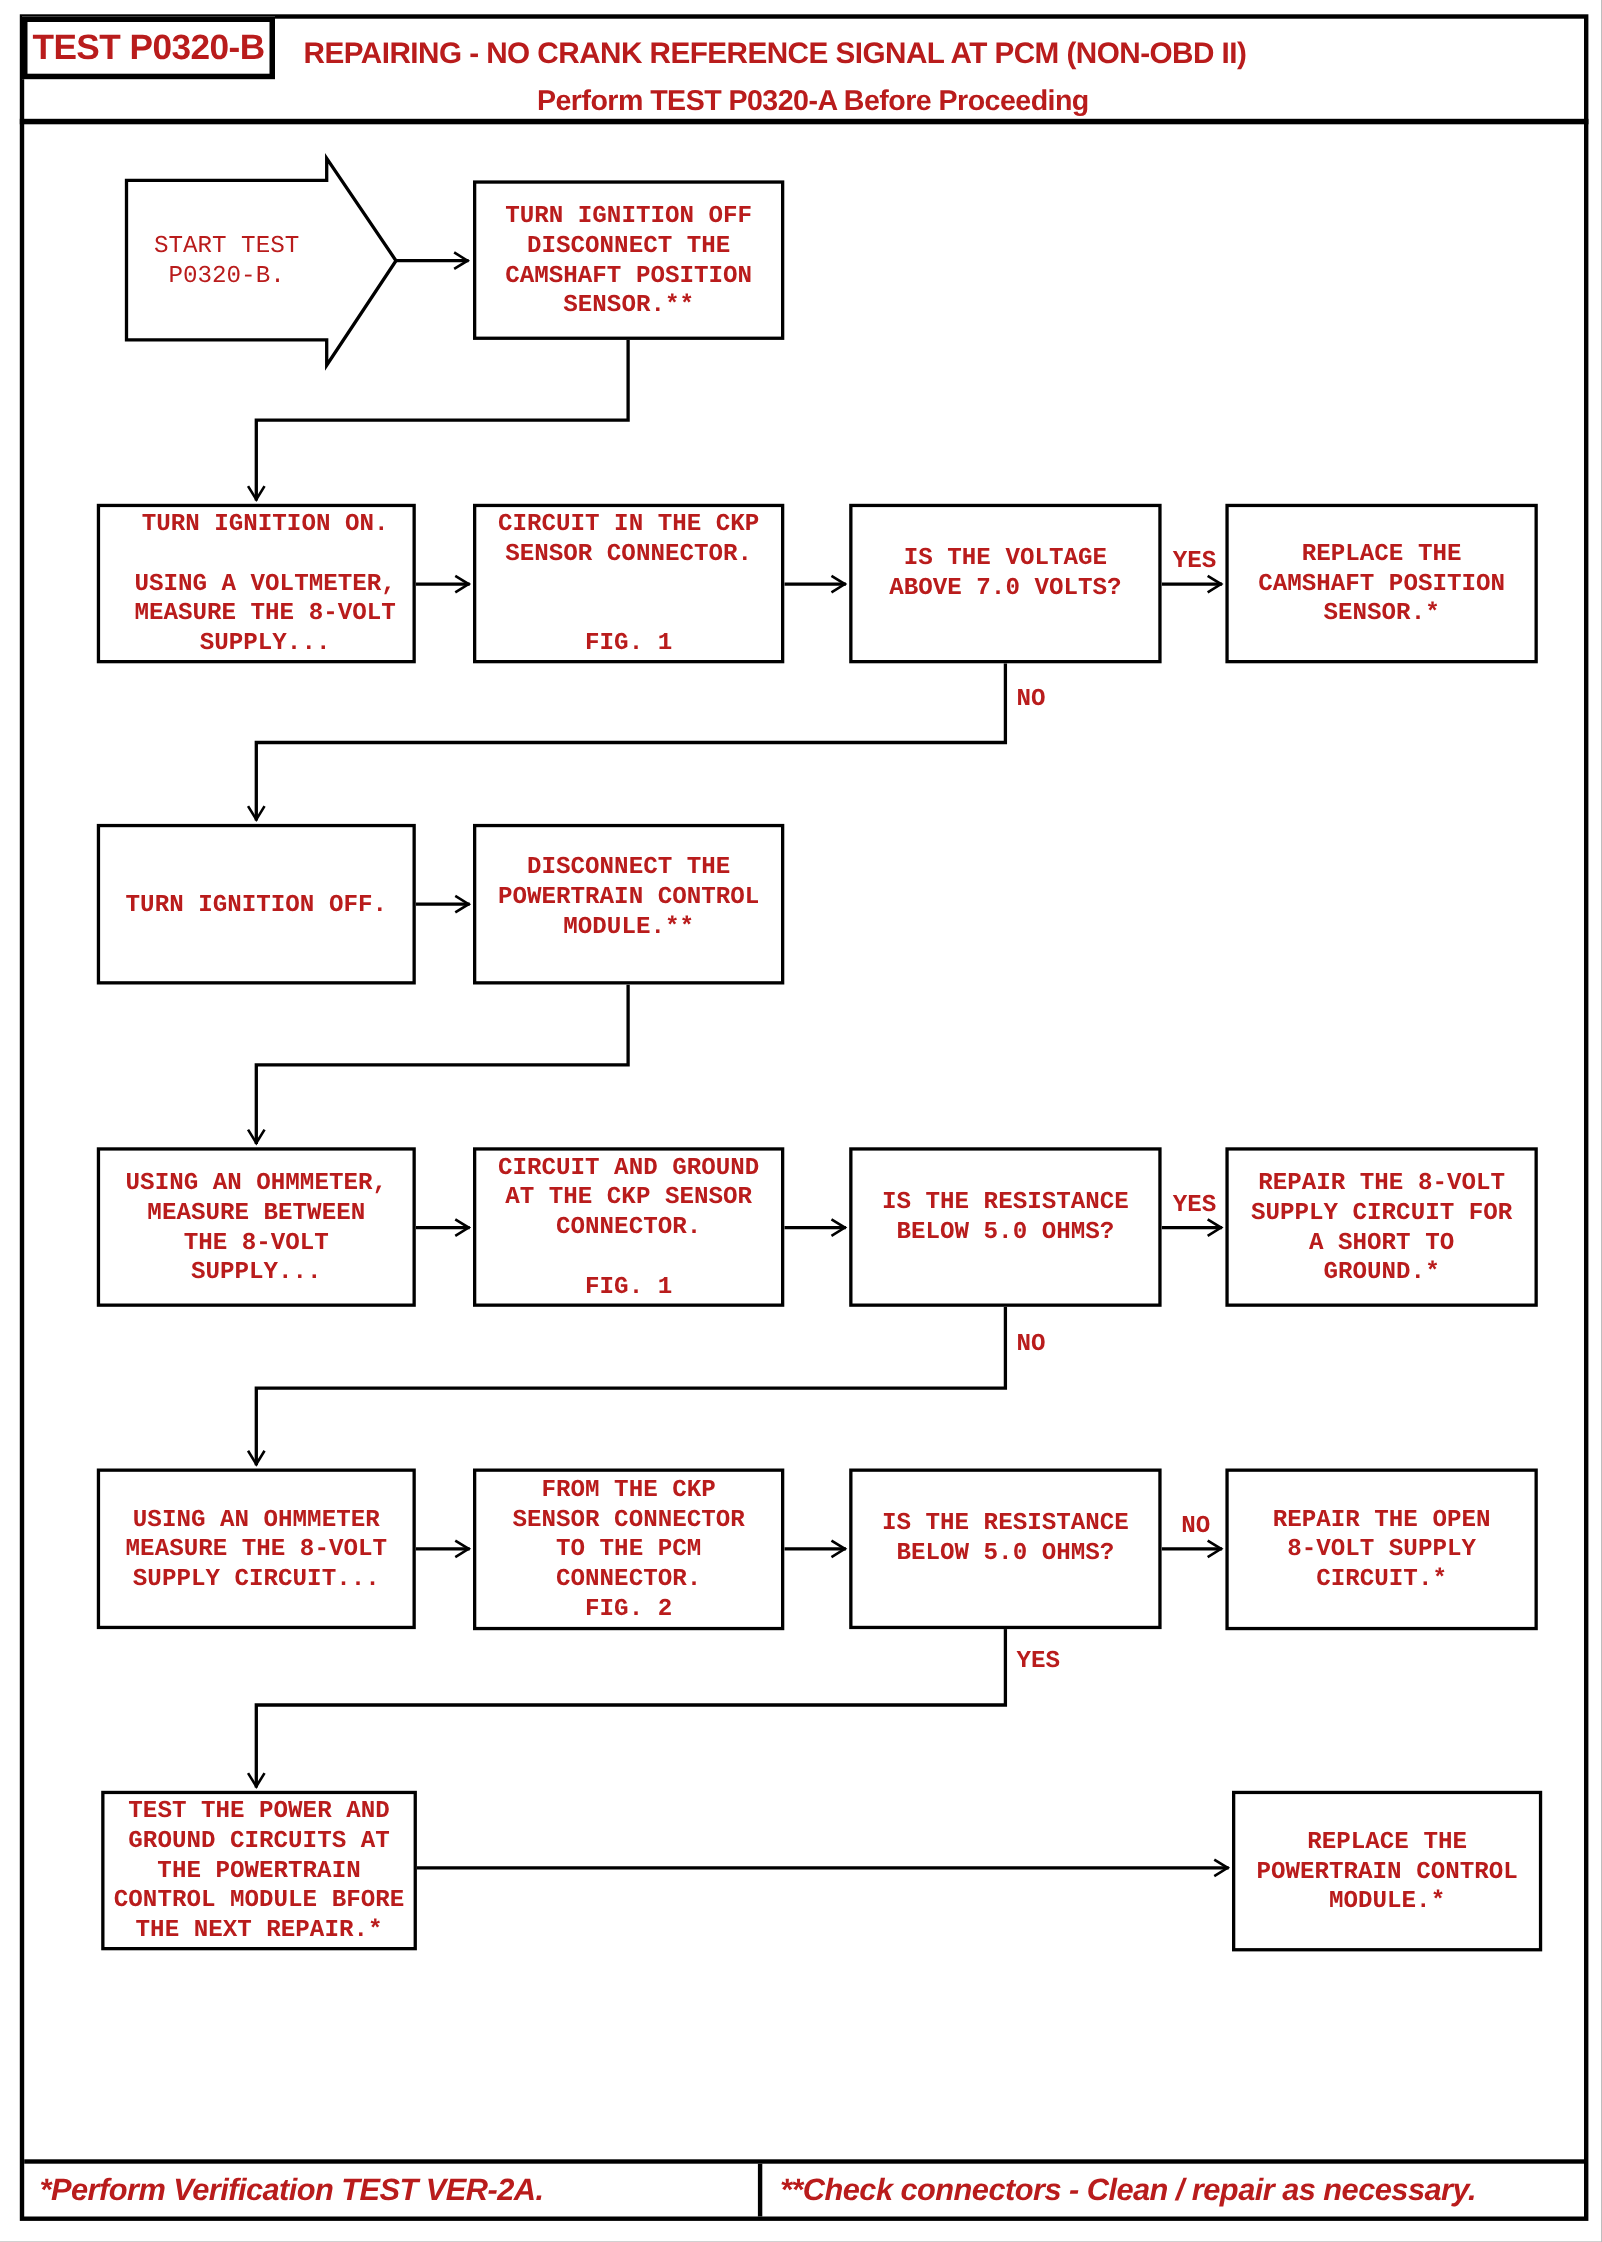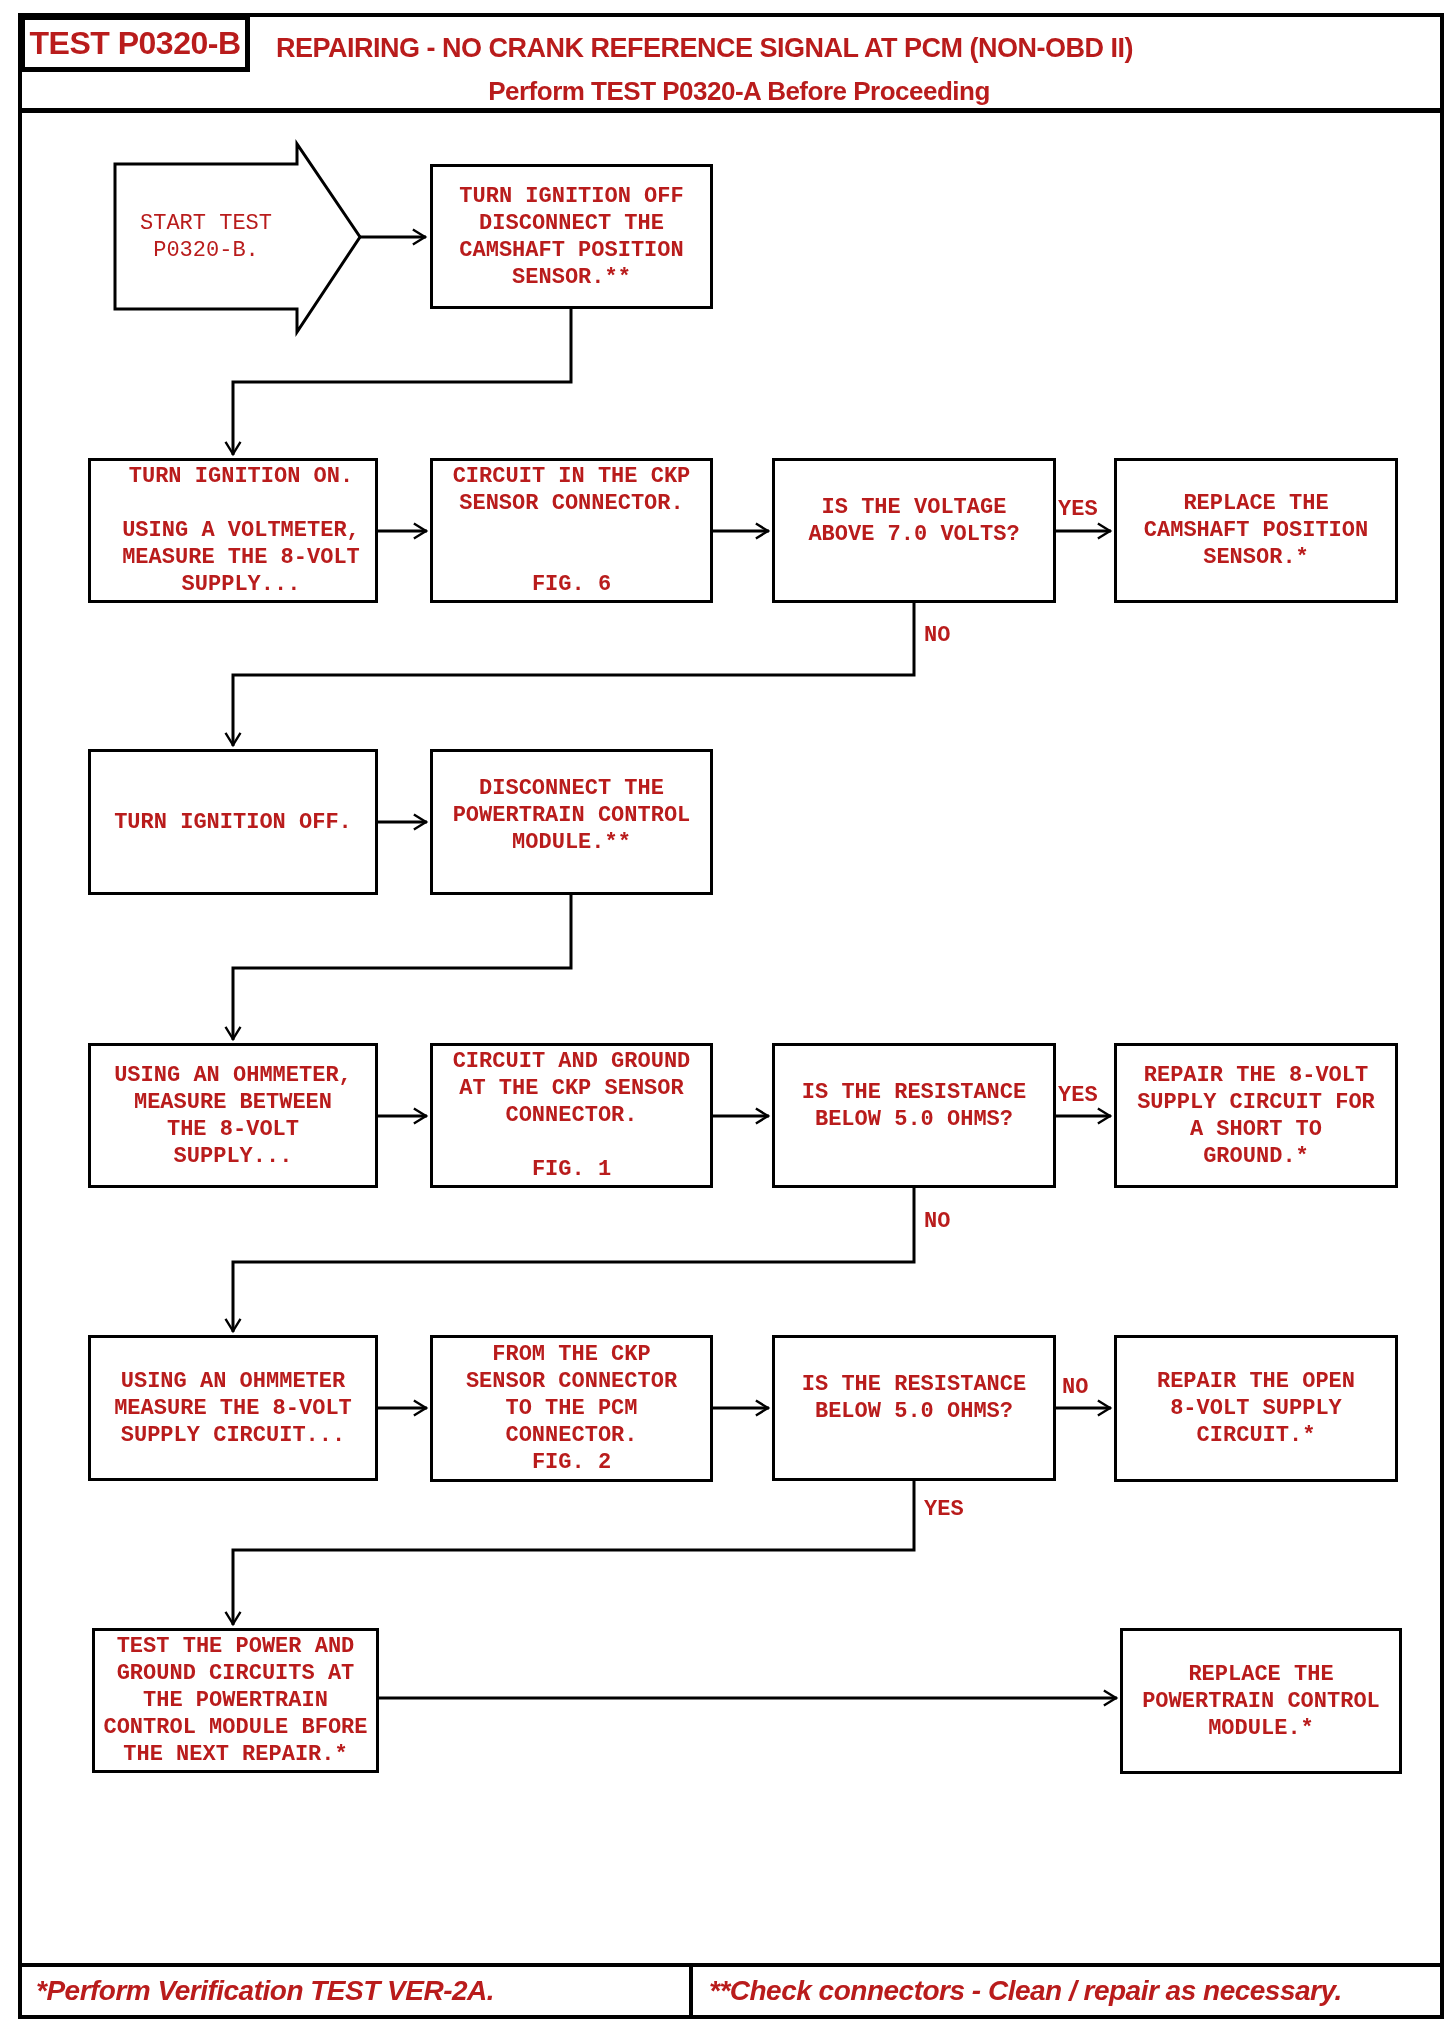--- a/index.html
+++ b/index.html
@@ -22,21 +22,21 @@
   
   .node{position:absolute;border:3px solid #000;background:#fff;box-sizing:border-box;
     display:flex;align-items:center;justify-content:center;text-align:center;
     font-family:"Liberation Mono","DejaVu Sans Mono",monospace;font-weight:bold;
     font-size:22px;line-height:27px;white-space:pre-line;z-index:2;}
   .node.decision{padding-bottom:20px;}
   .start-text{position:absolute;left:115px;top:164px;width:182px;height:145px;
     display:flex;align-items:center;justify-content:center;text-align:center;
     font-family:"Liberation Mono","DejaVu Sans Mono",monospace;font-weight:normal;
     font-size:22px;line-height:27px;white-space:pre-line;z-index:2;}
-  .flow-label{position:absolute;z-index:2;
+  .flow-label{position:absolute;z-index:2;text-align:center;
     font-family:"Liberation Mono","DejaVu Sans Mono",monospace;
     font-weight:bold;font-size:22px;line-height:27px;}
   svg.connectors{position:absolute;left:0;top:0;z-index:1;}
   
   .footer-band{position:absolute;left:22px;top:1963px;width:1418px;height:52px;
     border-top:4px solid #000;box-sizing:border-box;display:flex;z-index:3;}
   .footer-cell{line-height:48px;font-weight:bold;font-style:italic;font-size:28px;
     letter-spacing:-0.5px;white-space:nowrap;overflow:hidden;}
   .footer-left{width:671px;border-right:4px solid #000;box-sizing:border-box;padding-left:14px;}
   .footer-right{flex:1;padding-left:16px;}
@@ -96,21 +96,21 @@
 
   <div class="node" style="left:88px;top:458px;width:290px;height:145px;padding-left:16px;">TURN IGNITION ON.
 
 USING A VOLTMETER,
 MEASURE THE 8-VOLT
 SUPPLY...</div>
   <div class="node" style="left:430px;top:458px;width:283px;height:145px;">CIRCUIT IN THE CKP
 SENSOR CONNECTOR.
 
 
-FIG. 6</div>
+FIG. 1</div>
   <div class="node decision" style="left:772px;top:458px;width:284px;height:145px;">IS THE VOLTAGE
 ABOVE 7.0 VOLTS?</div>
   <div class="node" style="left:1114px;top:458px;width:284px;height:145px;">REPLACE THE
 CAMSHAFT POSITION
 SENSOR.*</div>
 
   <div class="node" style="left:88px;top:749px;width:290px;height:146px;">TURN IGNITION OFF.</div>
   <div class="node" style="left:430px;top:749px;width:283px;height:146px;padding-bottom:14px;">DISCONNECT THE
 POWERTRAIN CONTROL
 MODULE.**</div>

